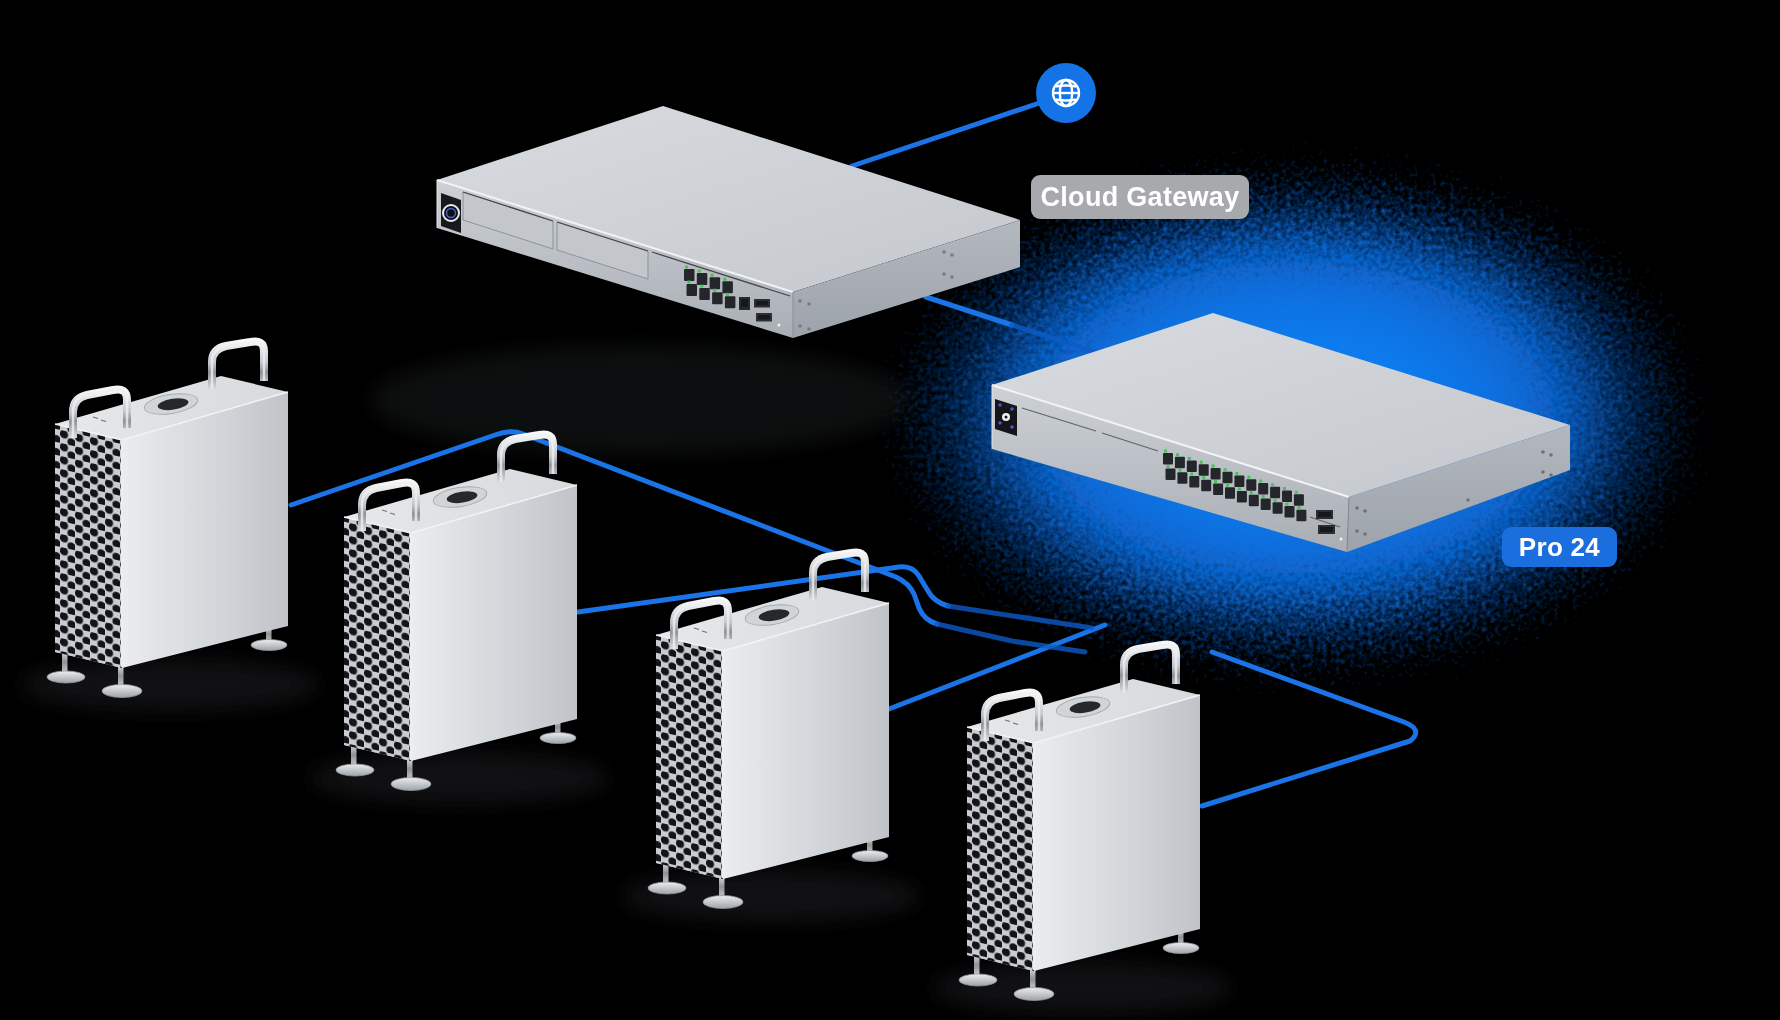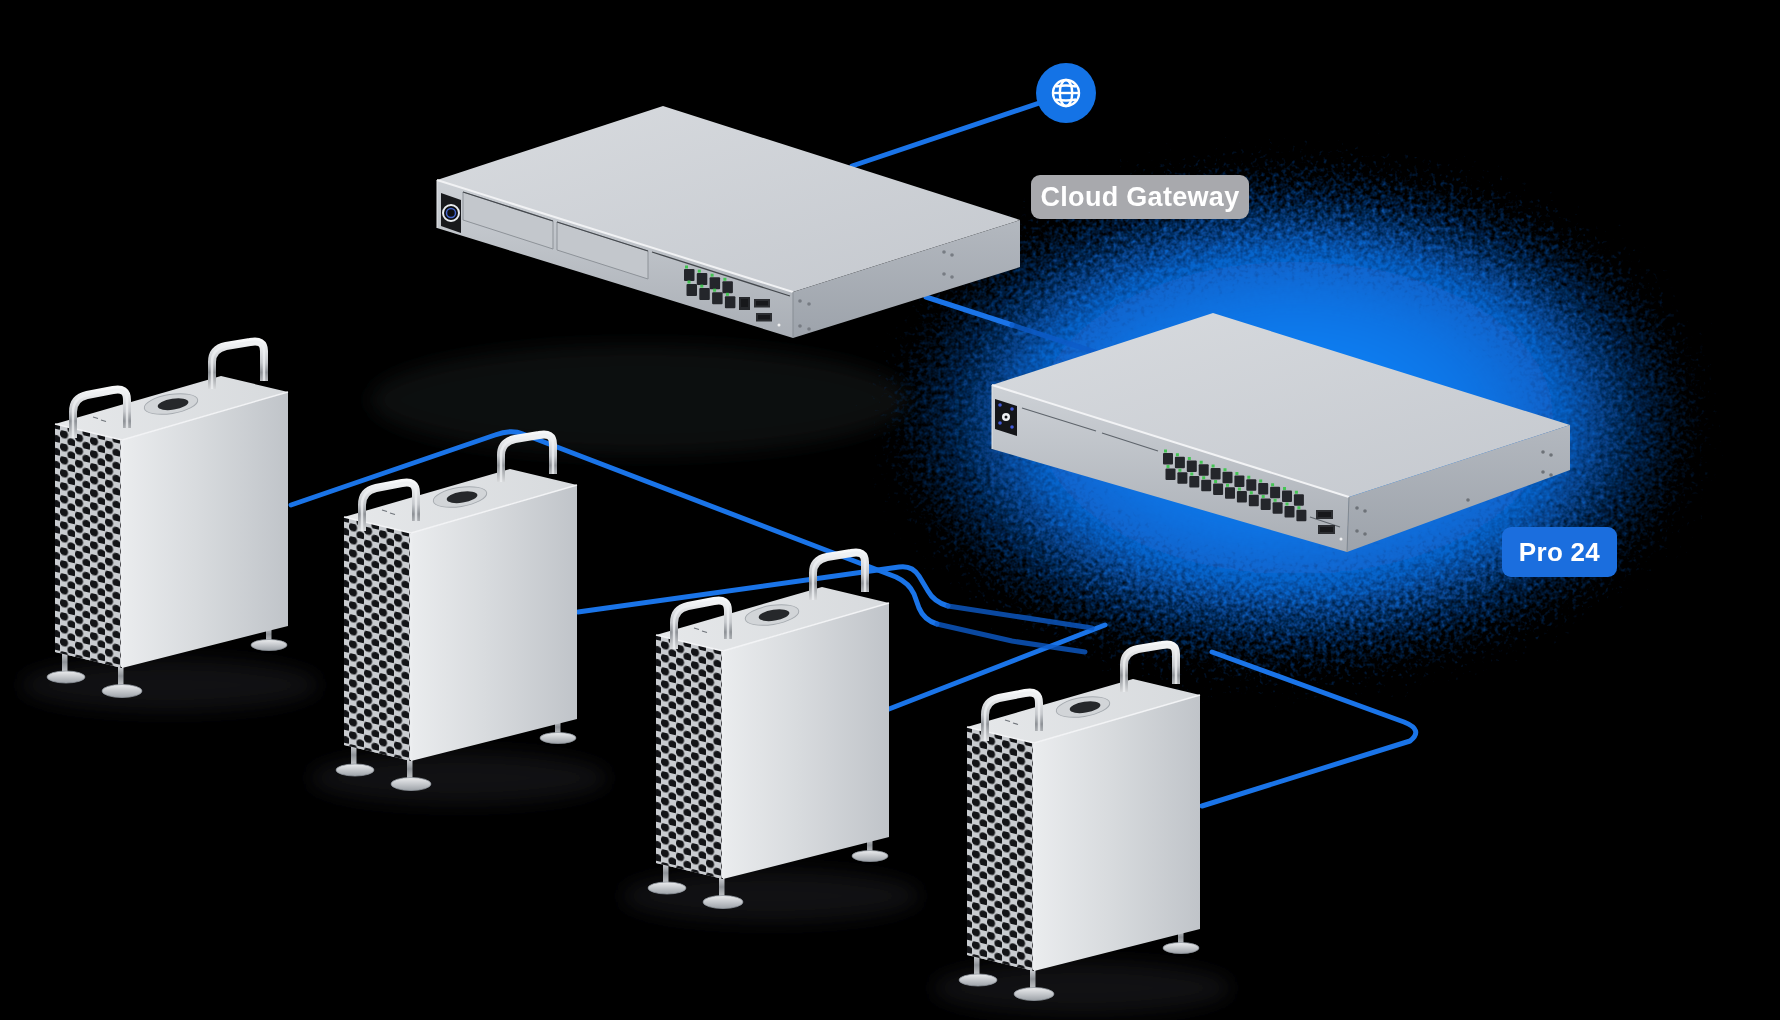--- a/index.html
+++ b/index.html
@@ -2,21 +2,21 @@
 <html><head>
 <meta charset="utf-8">
 <style>
   html,body{margin:0;padding:0;background:#000;}
   .stage{position:relative;width:1780px;height:1020px;background:#000;overflow:hidden;
          font-family:"Liberation Sans", sans-serif;}
   .stage svg{position:absolute;left:0;top:0;}
   .badge{position:absolute;display:flex;align-items:center;justify-content:center;
          color:#fff;font-weight:600;letter-spacing:.3px;border-radius:9px;}
   .badge-gateway{left:1031px;top:175px;width:218px;height:44px;font-size:27px;}
-  .badge-pro24{left:1502px;top:527px;width:115px;height:50px;font-size:26px;}
+  .badge-pro24{left:1502px;top:527px;width:115px;height:40px;font-size:26px;}
 </style>
 </head>
 <body>
 
 <div class="stage">
 
 <svg width="1780" height="1020" viewBox="0 0 1780 1020">
   <defs>
 
     <radialGradient id="glowG" cx="50%" cy="50%" r="50%">

